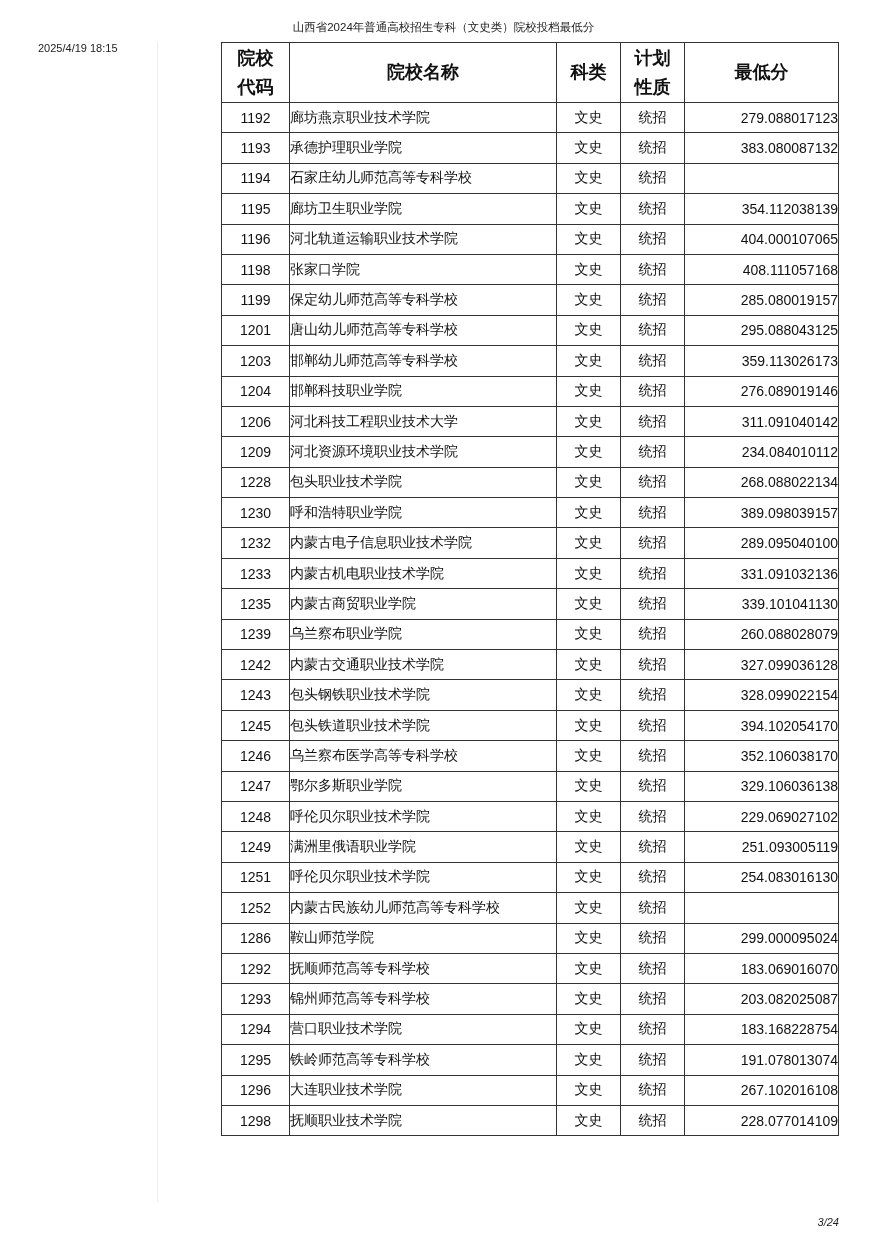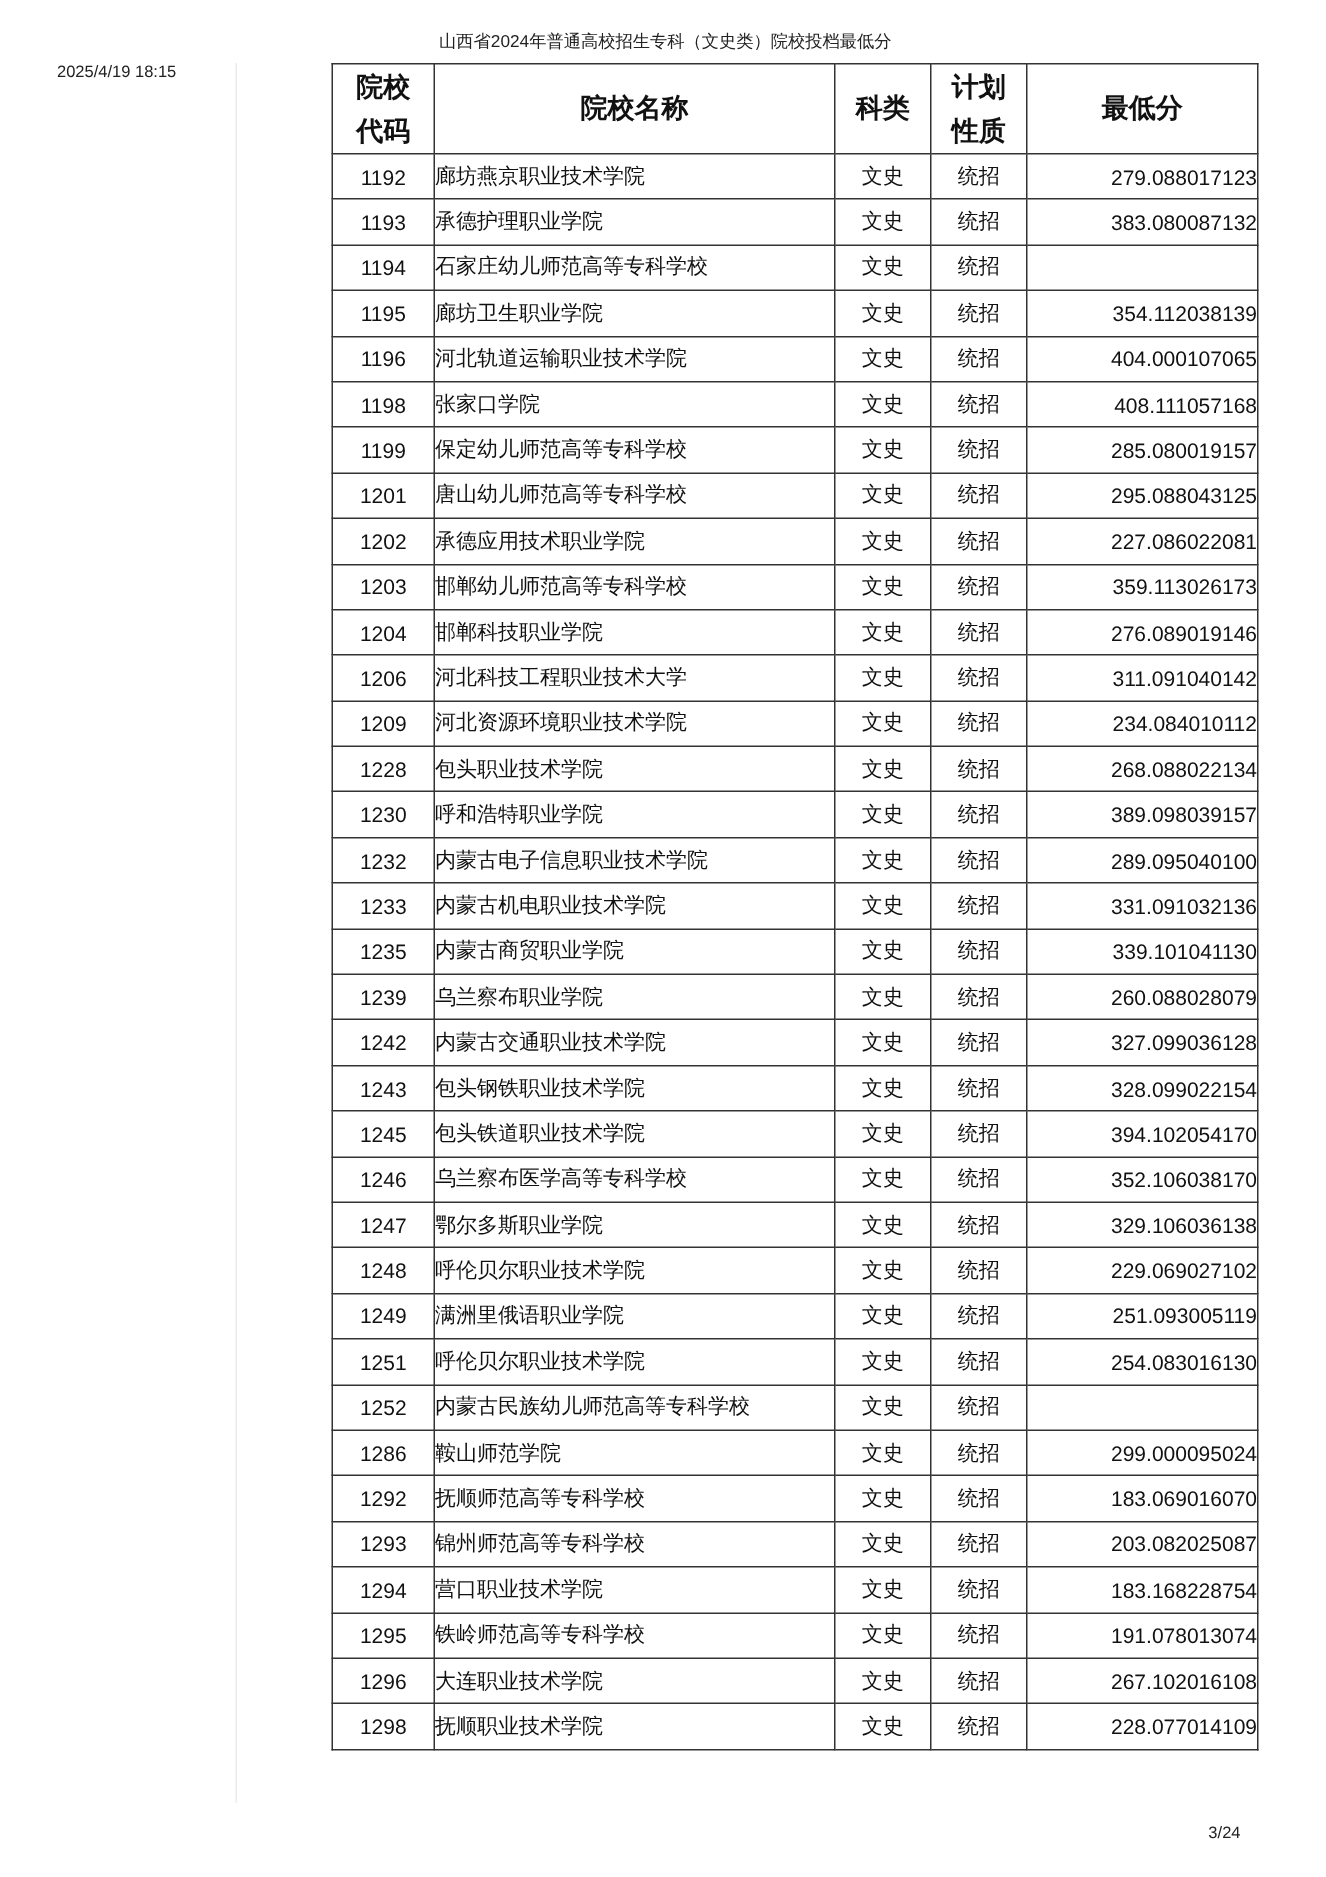--- a/index.html
+++ b/index.html
@@ -12,21 +12,21 @@
   table.scores th, table.scores td { border:1px solid #333; padding:0; font-size:14px; }
   table.scores th { height:59px; font-weight:bold; text-align:center; line-height:29px; font-size:18px; }
   table.scores td { height:29.4px; }
   col.c-code { width:68px; } col.c-name { width:267px; } col.c-cat { width:64px; }
   col.c-plan { width:64px; } col.c-score { width:154px; }
   td.code { text-align:center; }
   td.name { text-align:left; padding-left:6px; }
   td.cat, td.plan { text-align:center; }
   td.score { text-align:right; padding-right:5px; }
   .footer-url { position:absolute; left:38px; top:1216px; font-size:11px; color:#222;margin-top:40px; }
-  .footer-page { position:absolute; right:57px; top:1216px; font-size:11px; color:#222; }
+  .footer-page { position:absolute; right:45px; top:1216px; font-size:11px; color:#222;font-style:italic; }
 </style>
 </head>
 <body>
 
 <div class="print-date">2025/4/19 18:15</div>
 <div class="doc-title">山西省2024年普通高校招生专科（文史类）院校投档最低分</div>
 <div class="gutter-line"></div>
 
 <table class="scores">
   <colgroup>
@@ -102,27 +102,20 @@
         <td class="score">285.080019157</td>
       </tr>
       <tr>
         <td class="code">1201</td>
         <td class="name">唐山幼儿师范高等专科学校</td>
         <td class="cat">文史</td>
         <td class="plan">统招</td>
         <td class="score">295.088043125</td>
       </tr>
       <tr>
-        <td class="code">1202</td>
-        <td class="name">承德应用技术职业学院</td>
-        <td class="cat">文史</td>
-        <td class="plan">统招</td>
-        <td class="score">227.086022081</td>
-      </tr>
-      <tr>
         <td class="code">1203</td>
         <td class="name">邯郸幼儿师范高等专科学校</td>
         <td class="cat">文史</td>
         <td class="plan">统招</td>
         <td class="score">359.113026173</td>
       </tr>
       <tr>
         <td class="code">1204</td>
         <td class="name">邯郸科技职业学院</td>
         <td class="cat">文史</td>

